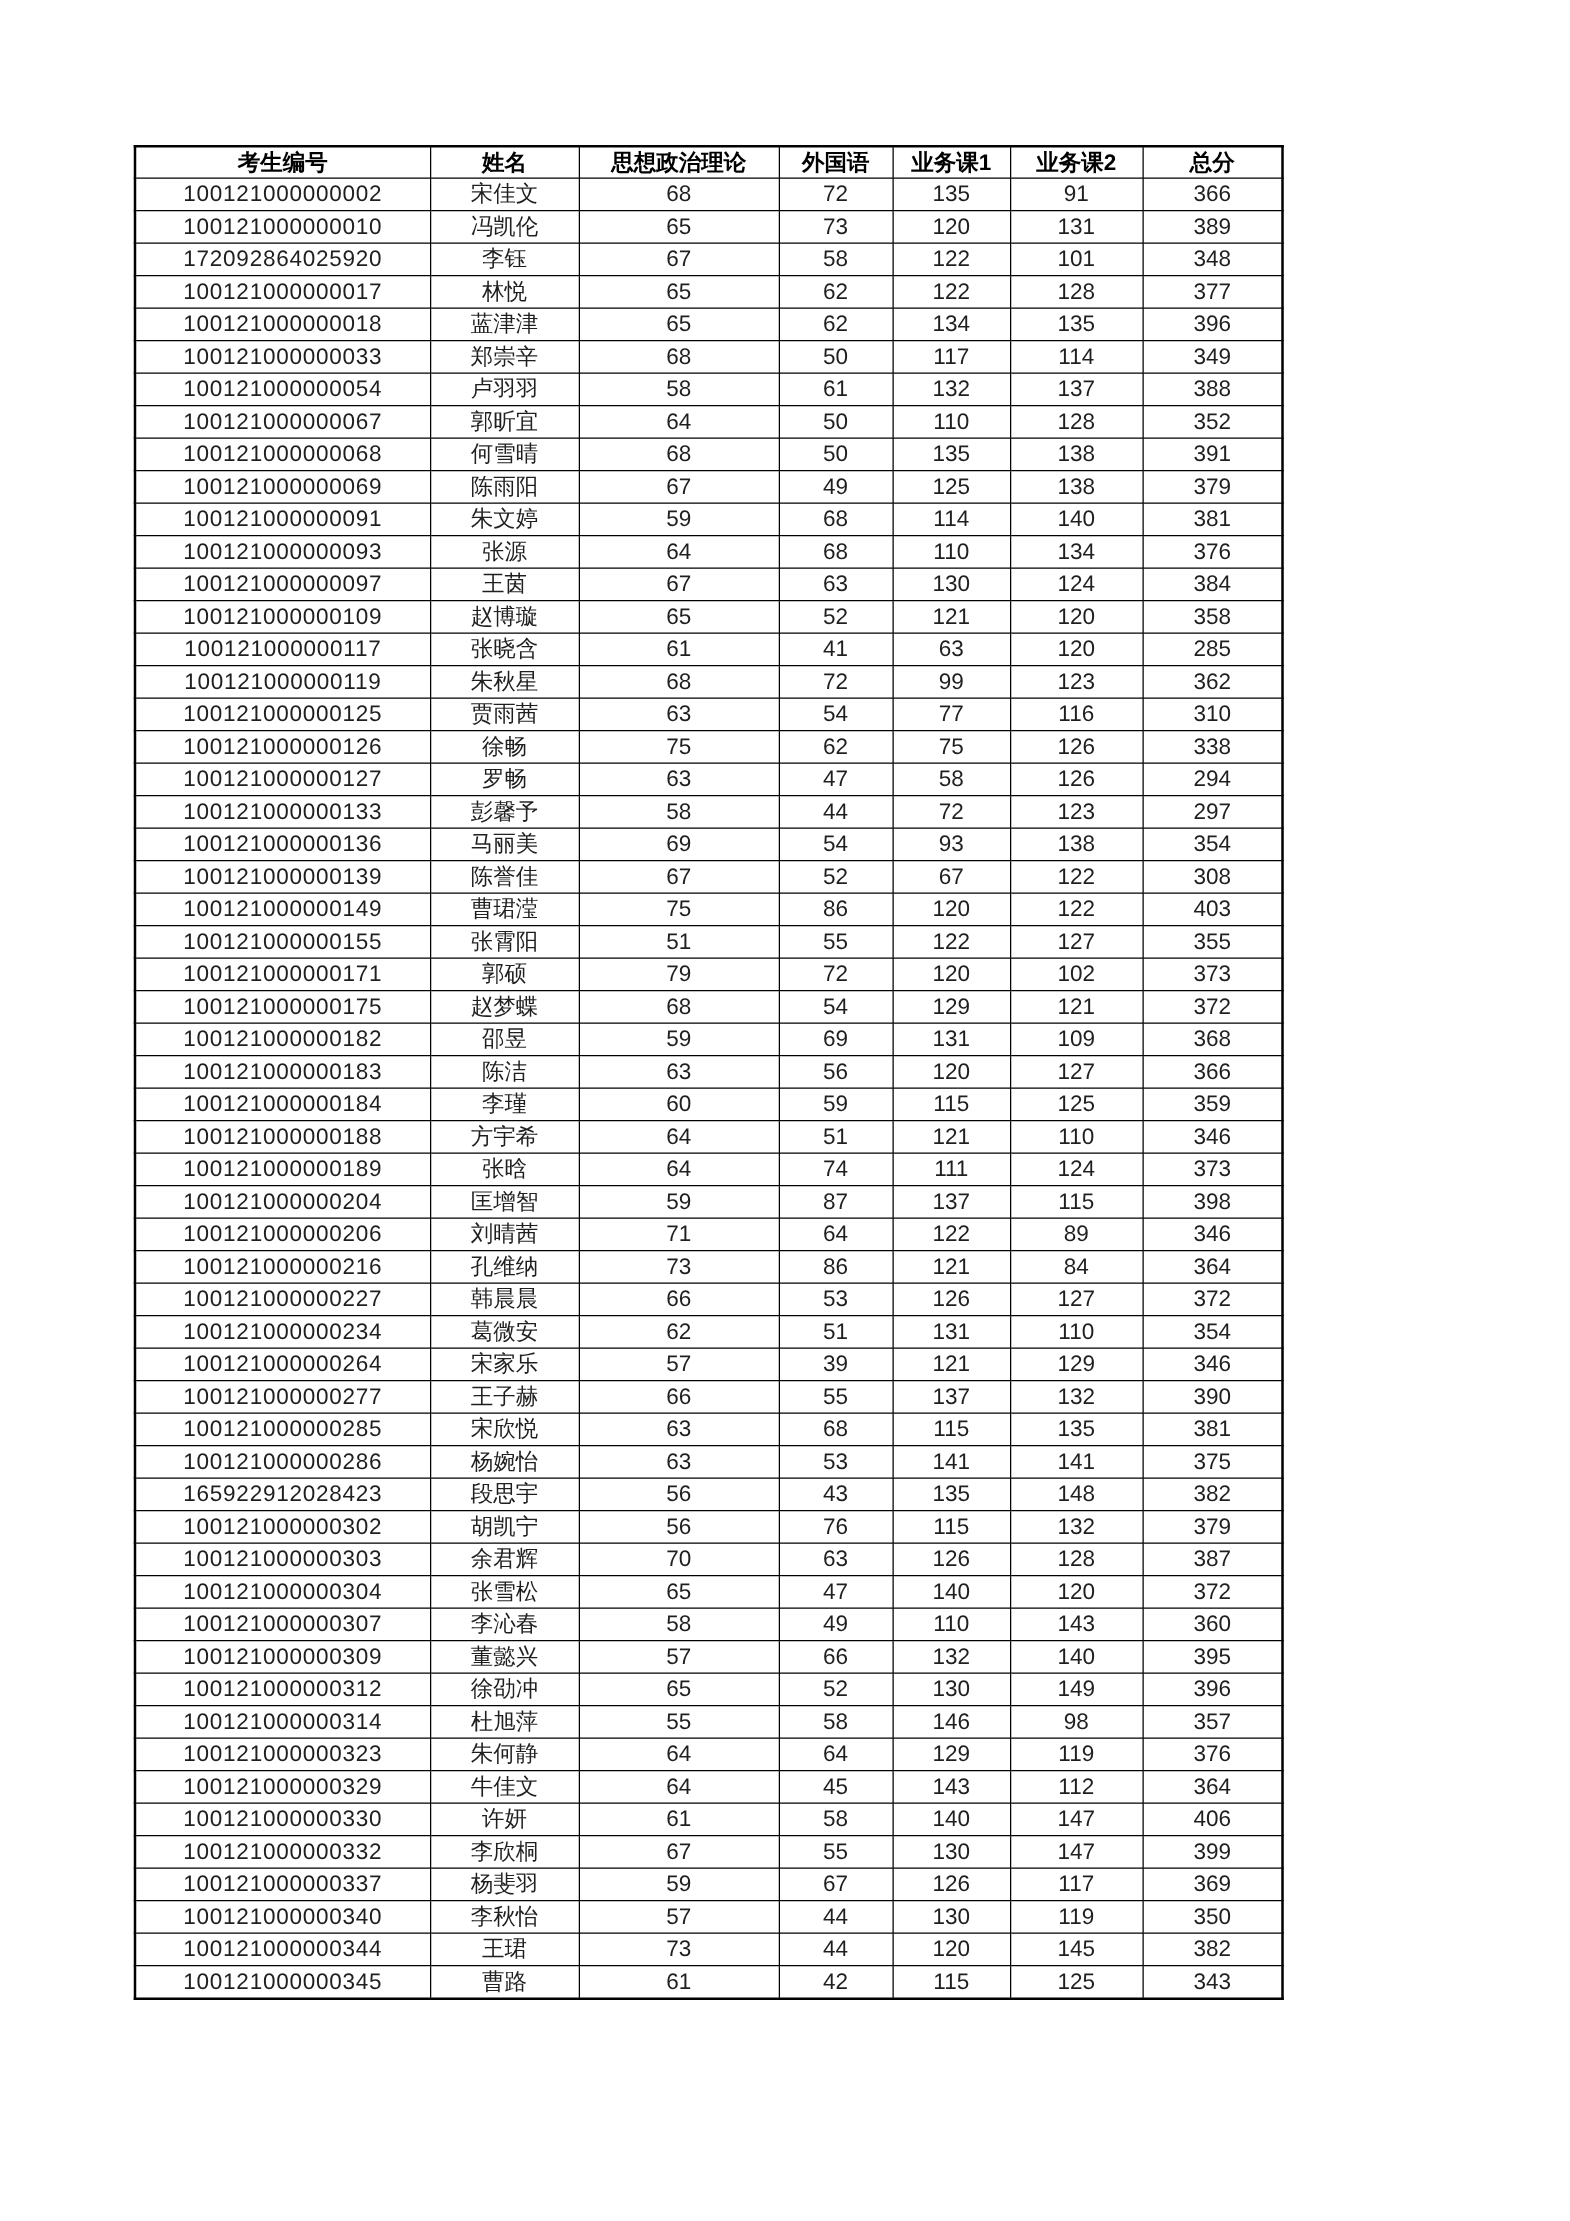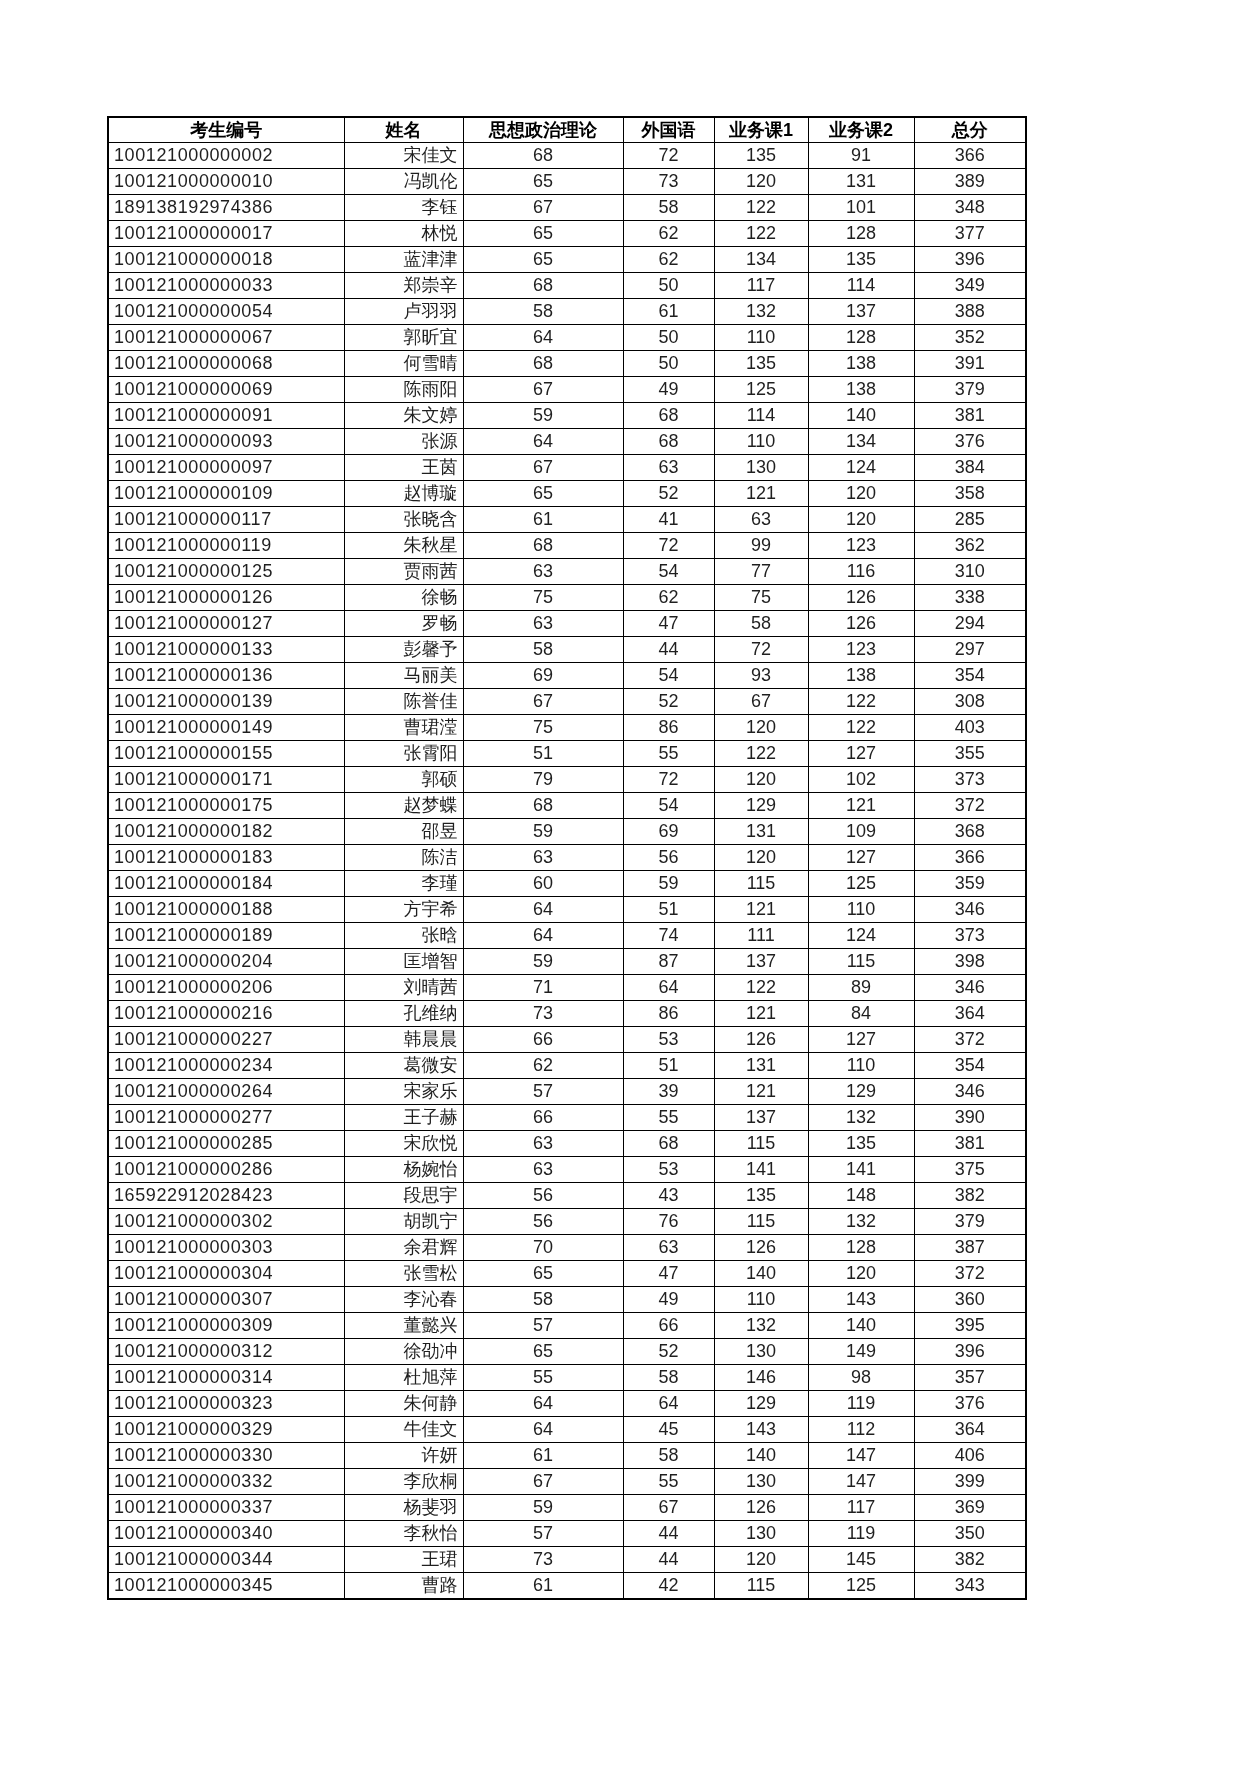--- a/index.html
+++ b/index.html
@@ -43,22 +43,22 @@
   }
   
   .col-id   { width: 236px; }
   .col-name { width: 119px; }
   .col-pol  { width: 160px; }
   .col-for  { width: 91px;  }
   .col-c1   { width: 94px;  }
   .col-c2   { width: 106px; }
   .col-tot  { width: 112px; }
 
-  td.cell-id   { text-align: left;  letter-spacing: 0.6px; }
-  td.cell-name { text-align: right;  }
+  td.cell-id   { text-align: center;  letter-spacing: 0.6px; }
+  td.cell-name { text-align: center;  }
   td.cell-num  { text-align: center; }
 </style>
 </head>
 <body>
 
 <div class="page">
   <table class="score-table">
     <colgroup>
       <col class="col-id">
         <col class="col-name">
@@ -92,21 +92,21 @@
         <tr>
           <td class="cell-id">100121000000010</td>
           <td class="cell-name">冯凯伦</td>
           <td class="cell-num">65</td>
           <td class="cell-num">73</td>
           <td class="cell-num">120</td>
           <td class="cell-num">131</td>
           <td class="cell-num">389</td>
         </tr>
         <tr>
-          <td class="cell-id">189138192974386</td>
+          <td class="cell-id">172092864025920</td>
           <td class="cell-name">李钰</td>
           <td class="cell-num">67</td>
           <td class="cell-num">58</td>
           <td class="cell-num">122</td>
           <td class="cell-num">101</td>
           <td class="cell-num">348</td>
         </tr>
         <tr>
           <td class="cell-id">100121000000017</td>
           <td class="cell-name">林悦</td>

